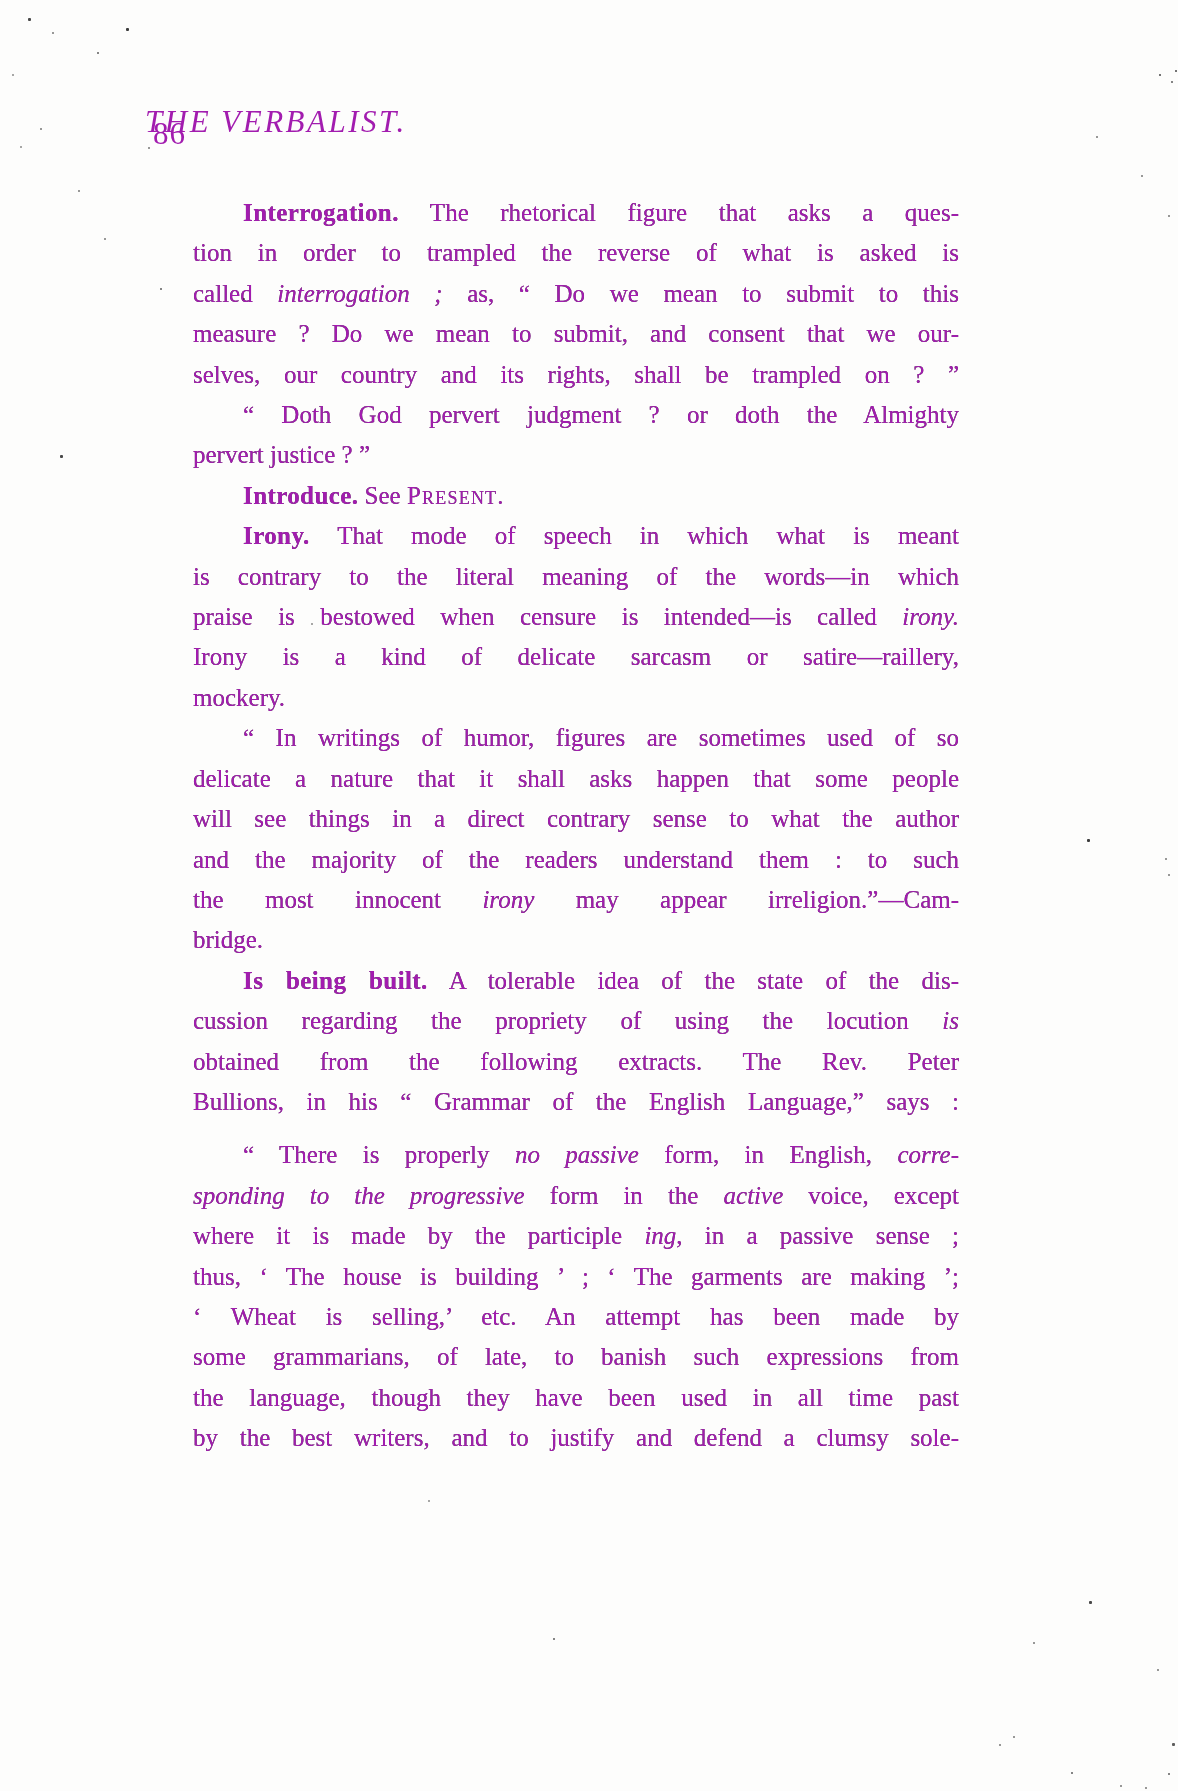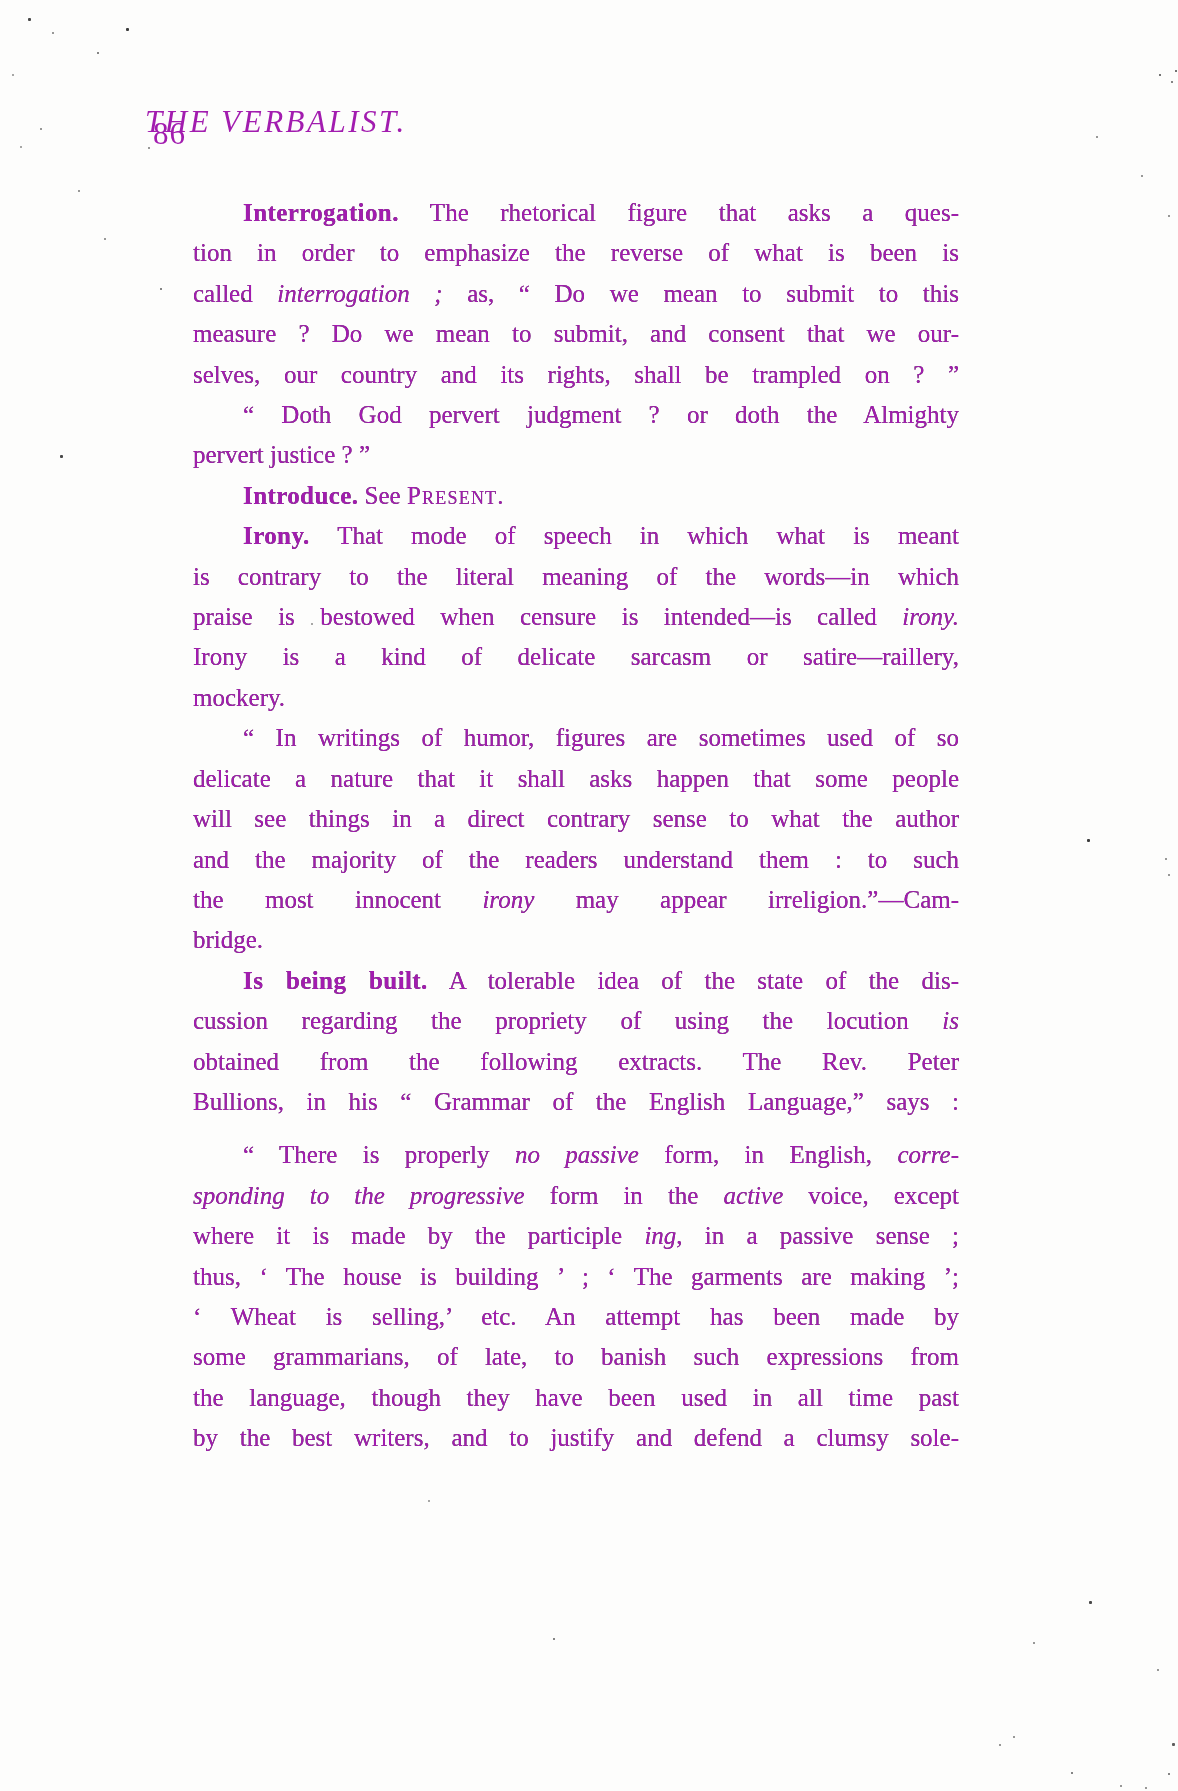--- a/index.html
+++ b/index.html
@@ -48,21 +48,21 @@
 </style>
 </head>
 <body>
 
 <div class="page">
   <div class="page-num">86</div>
   <div class="header-title">THE VERBALIST.</div>
   <div class="body-text">
       <div class="para">
         <div class="line indent"><span class="bold">Interrogation.</span><span class="normal"> The rhetorical figure that asks a ques-</span></div>
-        <div class="line"><span class="normal">tion in order to emphasize the reverse of what is been is</span></div>
+        <div class="line"><span class="normal">tion in order to trampled the reverse of what is asked is</span></div>
         <div class="line"><span class="normal">called </span><span class="italic">interrogation ;</span><span class="normal"> as, “ Do we mean to submit to this</span></div>
         <div class="line"><span class="normal">measure ? Do we mean to submit, and consent that we our-</span></div>
         <div class="line"><span class="normal">selves, our country and its rights, shall be trampled on ? ”</span></div>
       </div>
       <div class="para">
         <div class="line indent"><span class="normal">“ Doth God pervert judgment ? or doth the Almighty</span></div>
         <div class="line no-j"><span class="normal">pervert justice ? ”</span></div>
       </div>
       <div class="para">
         <div class="line indent no-j"><span class="bold">Introduce.</span><span class="normal"> See </span><span class="smallcaps">Present.</span></div>

